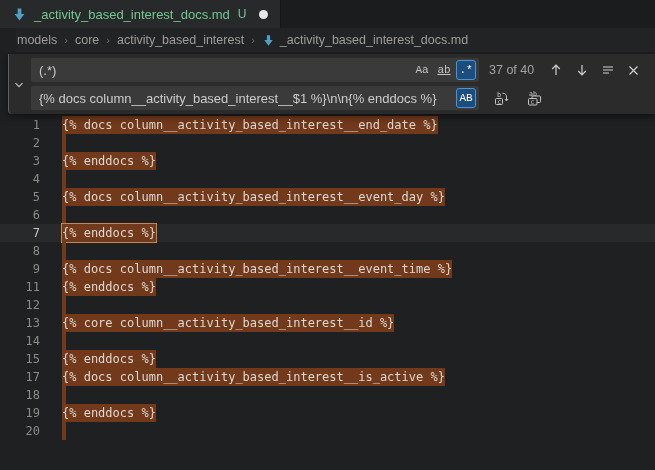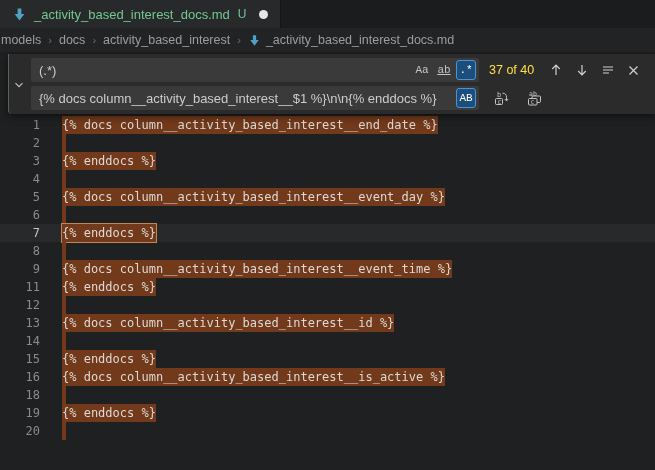--- a/index.html
+++ b/index.html
@@ -17,21 +17,21 @@
     height:28px; background:#27292a; display:flex; align-items:center;
     padding:0 12px 0 12px; border-right:1px solid #151617;
   }
   .tab-icon { width:15px; height:15px; margin-right:7px; flex:none; }
   .tab-name { color:#73c991; font-size:13px; }
   .tab-badge { color:#73c991; font-size:12px; margin-left:8px; }
   .tab-dot { width:9px; height:9px; border-radius:50%; background:#e6e6e6; margin-left:12px; }
 
   
   .breadcrumbs {
-    position:absolute; top:28px; left:0; right:0; height:24px; background:#222324;
+    position:absolute; top:28px; left:16px; right:0; height:24px; background:#222324;
     display:flex; align-items:center; padding-left:1px; font-size:12.5px; color:#9d9d9d;
   }
   .crumb { cursor:pointer; }
   .crumb-sep { color:#6f6f6f; margin:0 7px; font-size:11px; }
   .crumb-file { display:flex; align-items:center; gap:5px; }
   .crumb-icon { width:13px; height:13px; }
 
   
   .editor { position:absolute; top:52px; left:0; right:0; bottom:0; background:#1f2021; overflow:hidden; }
   .lines { position:absolute; top:64px; left:0; right:0; font-family:"DejaVu Sans Mono", monospace; font-size:12px; }
@@ -63,21 +63,21 @@
     color:#cccccc; font-size:13px;
   }
   .fw-input .txt { flex:1; overflow:hidden; white-space:nowrap; }
   .opt {
     width:20px; height:20px; border-radius:3px; flex:none;
     display:flex; align-items:center; justify-content:center;
     color:#c5c5c5; font-size:11px; margin-left:2px; cursor:pointer;font-family:Liberation Mono, monospace;
   }
   .opt.active { background:#1d4d7b; border:1px solid #4794d8; color:#ffffff; }
   .opt .uw { text-decoration:underline; }
-  .match-count { margin-left:10px; color:#fde047; font-size:12.5px; white-space:nowrap; }
+  .match-count { margin-left:10px; color:#a3a3a3; font-size:12.5px; white-space:nowrap; }
   .fw-btns { display:flex; margin-left:12px; gap:7px; }
   .ibtn {
     width:19px; height:19px; border-radius:3px; display:flex; align-items:center;
     justify-content:center; color:#cfcfcf; cursor:pointer; flex:none;
   }
   .rep-btns { display:flex; margin-left:13px; gap:13px; }
   svg { display:block; }
 </style>
 </head>
 <body>
@@ -89,21 +89,21 @@
     </svg>
     <span class="tab-name">_activity_based_interest_docs.md</span>
     <span class="tab-badge">U</span>
     <span class="tab-dot"></span>
   </div>
 </div>
 
 <div class="breadcrumbs">
   <span class="crumb">models</span>
   <span class="crumb-sep">›</span>
-  <span class="crumb">docs</span>
+  <span class="crumb">core</span>
   <span class="crumb-sep">›</span>
   <span class="crumb">activity_based_interest</span>
   <span class="crumb-sep">›</span>
   <span class="crumb crumb-file">
     <svg class="crumb-icon" viewBox="0 0 16 16">
       <path d="M6 1.5 h4 v6 h3.2 L8 14.5 2.8 7.5 H6 Z" fill="#4fa0c4"></path>
     </svg>
     <span>_activity_based_interest_docs.md</span>
   </span>
 </div>
@@ -185,21 +185,21 @@
       <div class="line"><span class="lnum">2</span><span class="lbody"><span class="sliver"></span></span></div>
       <div class="line"><span class="lnum">3</span><span class="lbody"><span class="match">{% enddocs %}</span></span></div>
       <div class="line"><span class="lnum">4</span><span class="lbody"><span class="sliver"></span></span></div>
       <div class="line"><span class="lnum">5</span><span class="lbody"><span class="match">{% docs column__activity_based_interest__event_day %}</span></span></div>
       <div class="line"><span class="lnum">6</span><span class="lbody"><span class="sliver"></span></span></div>
       <div class="line current"><span class="lnum">7</span><span class="lbody"><span class="match">{% enddocs %}</span></span></div>
       <div class="line"><span class="lnum">8</span><span class="lbody"><span class="sliver"></span></span></div>
       <div class="line"><span class="lnum">9</span><span class="lbody"><span class="match">{% docs column__activity_based_interest__event_time %}</span></span></div>
       <div class="line"><span class="lnum">11</span><span class="lbody"><span class="match">{% enddocs %}</span></span></div>
       <div class="line"><span class="lnum">12</span><span class="lbody"><span class="sliver"></span></span></div>
-      <div class="line"><span class="lnum">13</span><span class="lbody"><span class="match">{% docs column__activity_based_interest__id %}</span></span></div>
+      <div class="line"><span class="lnum">13</span><span class="lbody"><span class="match">{% core column__activity_based_interest__id %}</span></span></div>
       <div class="line"><span class="lnum">14</span><span class="lbody"><span class="sliver"></span></span></div>
       <div class="line"><span class="lnum">15</span><span class="lbody"><span class="match">{% enddocs %}</span></span></div>
-      <div class="line"><span class="lnum">16</span><span class="lbody"><span class="match">{% docs column__activity_based_interest__is_active %}</span></span></div>
+      <div class="line"><span class="lnum">17</span><span class="lbody"><span class="match">{% docs column__activity_based_interest__is_active %}</span></span></div>
       <div class="line"><span class="lnum">18</span><span class="lbody"><span class="sliver"></span></span></div>
       <div class="line"><span class="lnum">19</span><span class="lbody"><span class="match">{% enddocs %}</span></span></div>
       <div class="line"><span class="lnum">20</span><span class="lbody"><span class="sliver"></span></span></div>
     </div>
 </div>
 
 </body></html>

